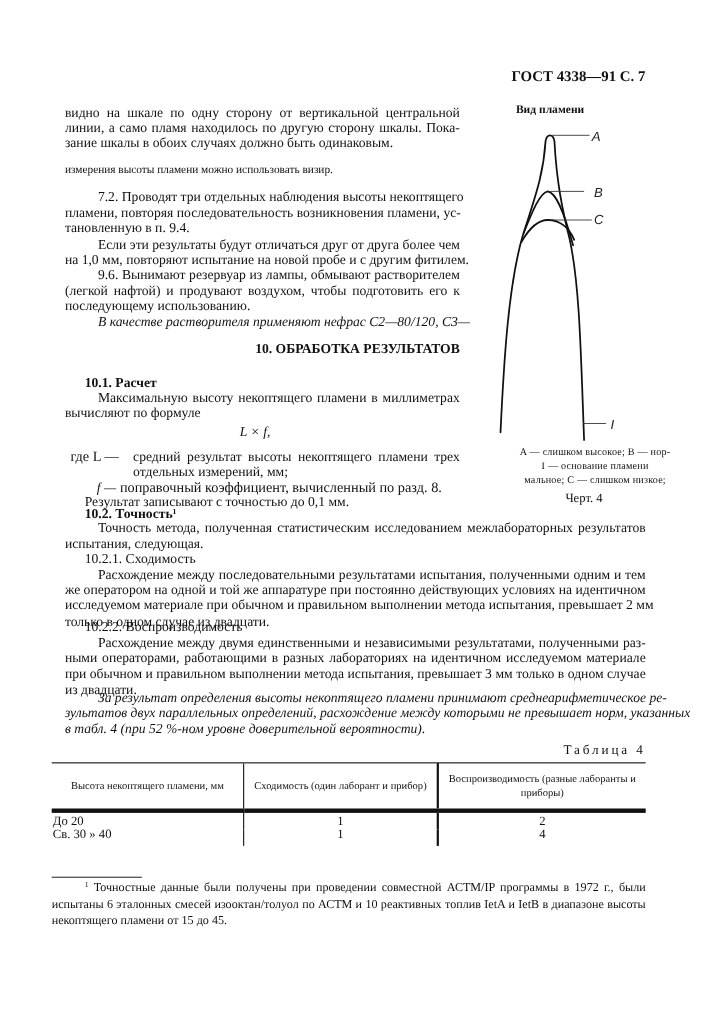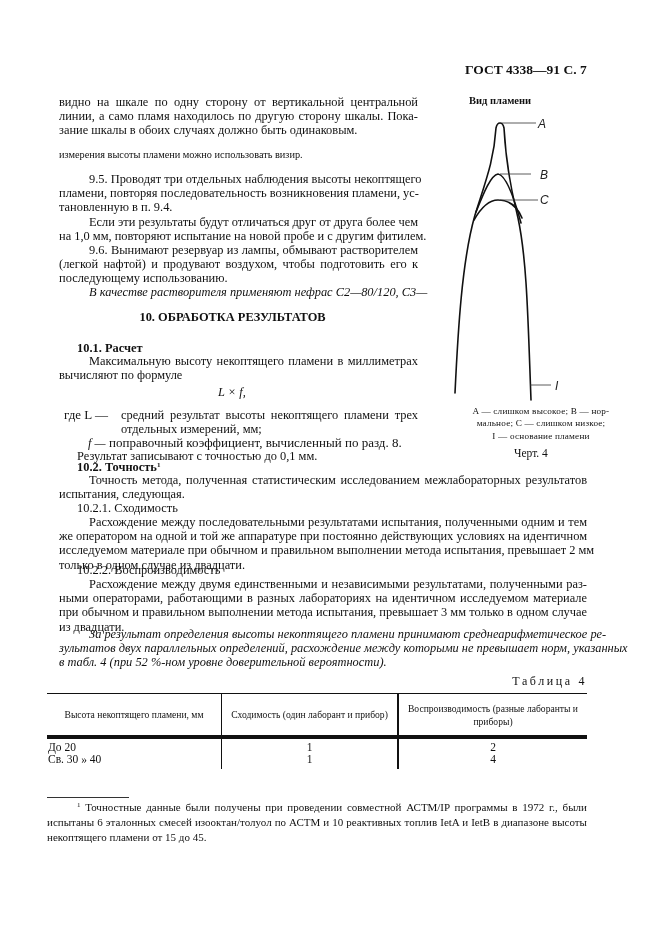--- a/index.html
+++ b/index.html
@@ -40,41 +40,41 @@
   <span class="ln just">видно на шкале по одну сторону от вертикальной центральной</span>
   <span class="ln just">линии, а само пламя находилось по другую сторону  шкалы. Пока-</span>
   <span class="ln">зание шкалы в обоих случаях должно быть одинаковым.</span>
 </div>
 
 <div class="p small" style="left:47px; top:148px; width:371px;">
   <span class="ln">измерения высоты пламени можно использовать визир.</span>
 </div>
 
 <div class="p" style="left:47px; top:172px; width:371px;">
-  <span class="ln just" style="padding-left:30px;">9.5. Проводят три отдельных наблюдения высоты некоптящего</span>
+  <span class="ln just" style="padding-left:30px;">7.2. Проводят три отдельных наблюдения высоты некоптящего</span>
   <span class="ln just">пламени, повторяя последовательность возникновения пламени, ус-</span>
   <span class="ln">тановленную в п. 9.4.</span>
 </div>
 
 <div class="p" style="left:47px; top:215px; width:371px;">
   <span class="ln just" style="padding-left:30px;">Если эти результаты будут отличаться друг от друга более чем</span>
   <span class="ln just">на 1,0 мм, повторяют испытание на новой пробе и с другим фитилем.</span>
 </div>
 
 <div class="p" style="left:47px; top:243px; width:371px;">
   <span class="ln just" style="padding-left:30px;">9.6. Вынимают резервуар из лампы, обмывают растворителем</span>
   <span class="ln just">(легкой нафтой) и продувают воздухом, чтобы подготовить его к</span>
   <span class="ln">последующему использованию.</span>
 </div>
 
 <div class="p it" style="left:47px; top:285px; width:371px;">
   <span class="ln just" style="padding-left:30px;">В качестве растворителя применяют нефрас С2—80/120, С3—</span>
 </div>
 
-<div class="abs b" style="left:47px; top:310px; width:371px; text-align:center; font-size:12.4px;">10. ОБРАБОТКА РЕЗУЛЬТАТОВ</div>
+<div class="abs b" style="left:47px; top:310px; width:371px; text-align:right; font-size:12.4px;">10. ОБРАБОТКА РЕЗУЛЬТАТОВ</div>
 
 <div class="abs b" style="left:77px; top:341px; font-size:12.4px;">10.1. Расчет</div>
 <div class="p" style="left:47px; top:354px; width:371px;">
   <span class="ln just" style="padding-left:30px;">Максимальную высоту некоптящего пламени в миллиметрах</span>
   <span class="ln">вычисляют по формуле</span>
 </div>
 
 <div class="abs it" style="left:218px; top:385px; font-size:12.4px;">L × f,</div>
 
 <div class="abs" style="left:64px; top:408px; font-size:13px; line-height:14.2px;">
@@ -108,22 +108,22 @@
   </g>
   <g font-family="Liberation Sans, DejaVu Sans, sans-serif" font-style="italic" font-size="12" fill="#222">
     <text x="538" y="128">A</text>
     <text x="540" y="179">B</text>
     <text x="540" y="204">C</text>
     <text x="555" y="390">I</text>
   </g>
 </svg>
 <div id="fig-caption" class="abs">
   <div>A — слишком высокое; B — нор-</div>
+  <div>I — основание пламени</div>
   <div>мальное; C — слишком низкое;</div>
-  <div>I — основание пламени</div>
 </div>
 <div id="fig-number" class="abs">Черт. 4</div>
 
 <div class="abs b" style="left:77px; top:460px; font-size:12.4px; line-height:14.2px;"><span>10.2. Точность</span><sup>1</sup></div>
 
 <div class="p" style="left:47px; top:473px; width:540px;">
   <span class="ln just" style="padding-left:30px;">Точность метода, полученная статистическим исследованием межлабораторных результатов</span>
   <span class="ln">испытания, следующая.</span>
 </div>
 

